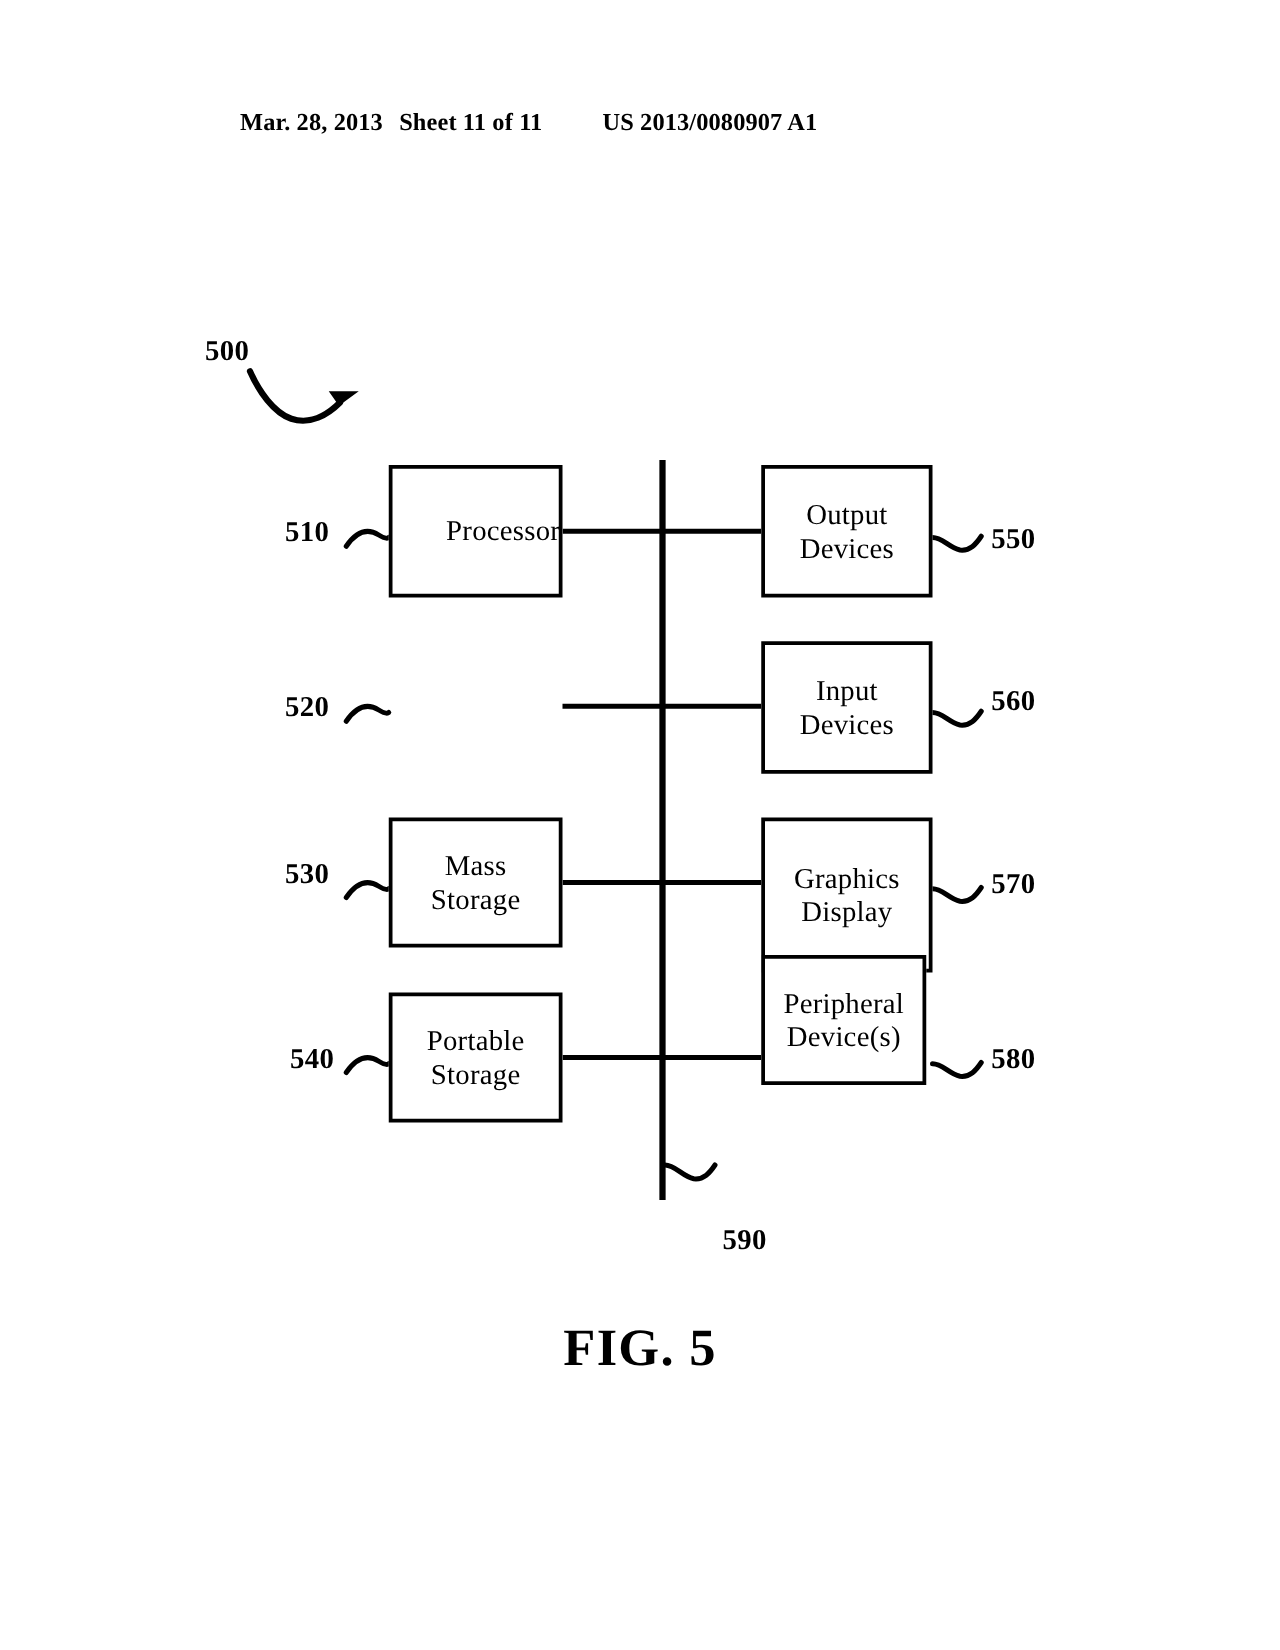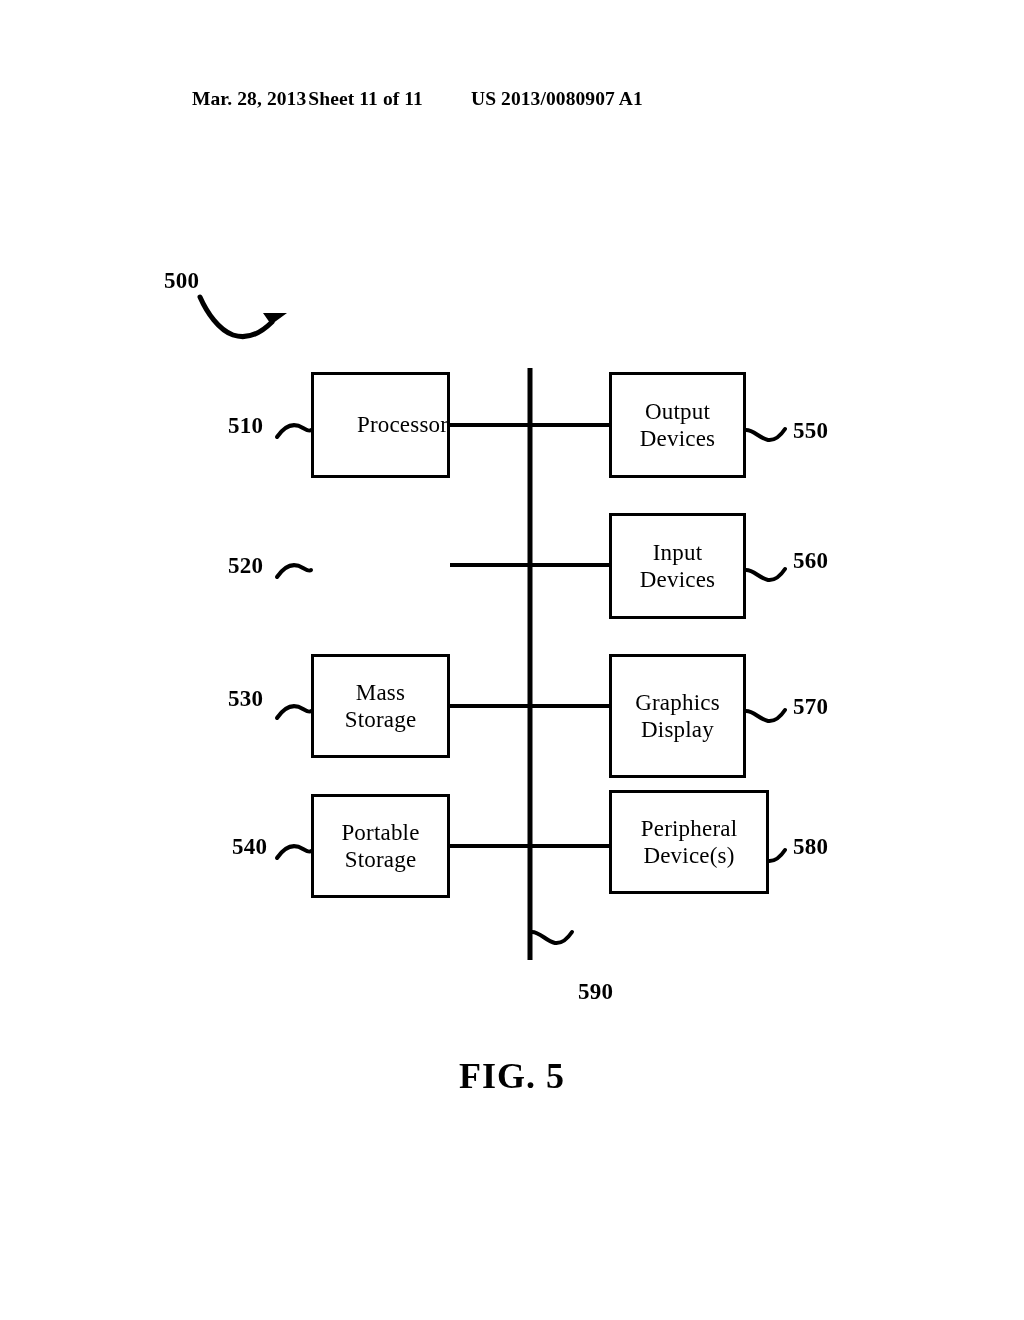--- a/index.html
+++ b/index.html
@@ -27,21 +27,21 @@
     display: flex;
     align-items: baseline;
     font-family: "Liberation Serif", "DejaVu Serif", serif;
     font-weight: bold;
     font-size: 19.5px;
     letter-spacing: 0.1px;
     white-space: nowrap;
   }
   #pub-header .h-title { }
   #pub-header .h-date  { margin-left: 64px; }
-  #pub-header .h-sheet { margin-left: 2px; }
+  #pub-header .h-sheet { margin-left: 13px; }
   #pub-header .h-num   { margin-left: 48px; }
 
   
   #figure {
     position: absolute;
     left: 0;
     top: 0;
     width: 1024px;
     height: 1320px;
     border-radius: 14px;
@@ -86,21 +86,21 @@
 
   
   #fig-caption {
     position: absolute;
     left: 0;
     top: 1055px;
     width: 1024px;
     text-align: center;
     font-family: "Liberation Serif", "DejaVu Serif", serif;
     font-weight: bold;
-    font-size: 36px;
+    font-size: 42px;
     letter-spacing: 1px;
   }
 </style>
 </head>
 <body>
 
 <div id="pub-header">
   <span class="h-date">Mar. 28, 2013</span>
   <span class="h-sheet">Sheet 11 of 11</span>
   <span class="h-num">US 2013/0080907 A1</span>
@@ -162,21 +162,21 @@
 Devices</span>
   </div>
   <div class="node-box" style="left:609px; top:513px; width:137px; height:106px;">
     <span class="node-label">Input
 Devices</span>
   </div>
   <div class="node-box" style="left:609px; top:654px; width:137px; height:124px;">
     <span class="node-label">Graphics
 Display</span>
   </div>
-  <div class="node-box" style="left:609px; top:790px; width:160px; height:104px;">
+  <div class="node-box" style="left:609px; top:764px; width:132px; height:104px;">
     <span class="node-label">Peripheral
 Device(s)</span>
   </div>
 
   <div class="ref-num" style="left:228px; top:413px;">510</div>
   <div class="ref-num" style="left:228px; top:553px;">520</div>
   <div class="ref-num" style="left:228px; top:686px;">530</div>
   <div class="ref-num" style="left:232px; top:834px;">540</div>
 
   <div class="ref-num" style="left:793px; top:418px;">550</div>

